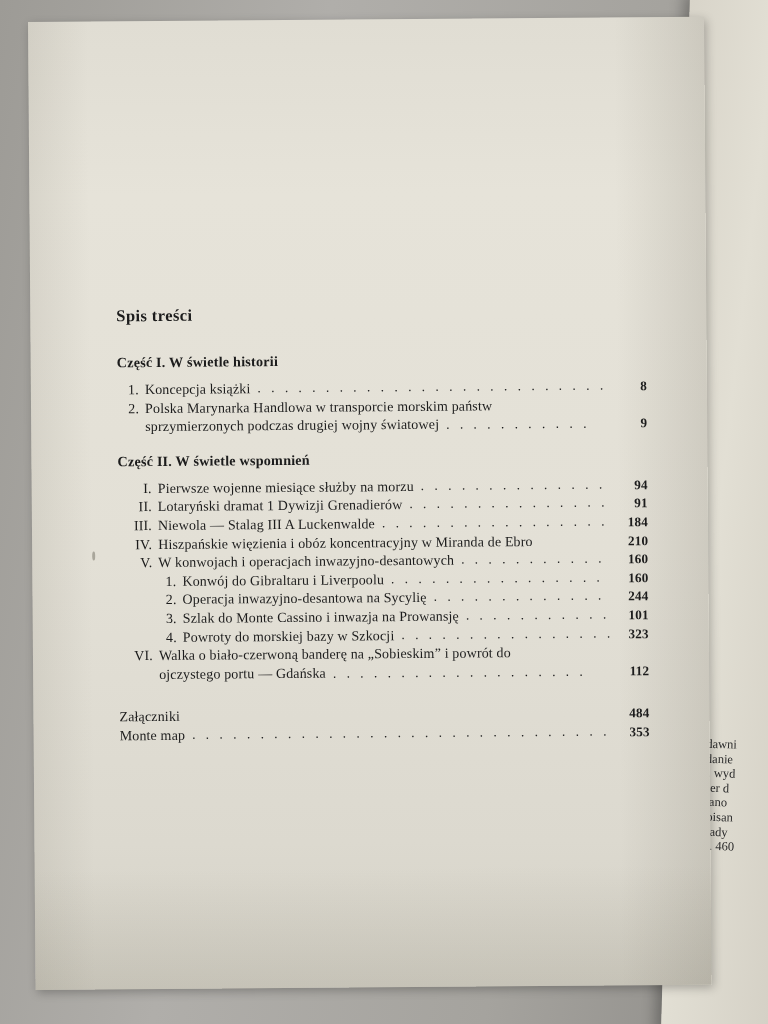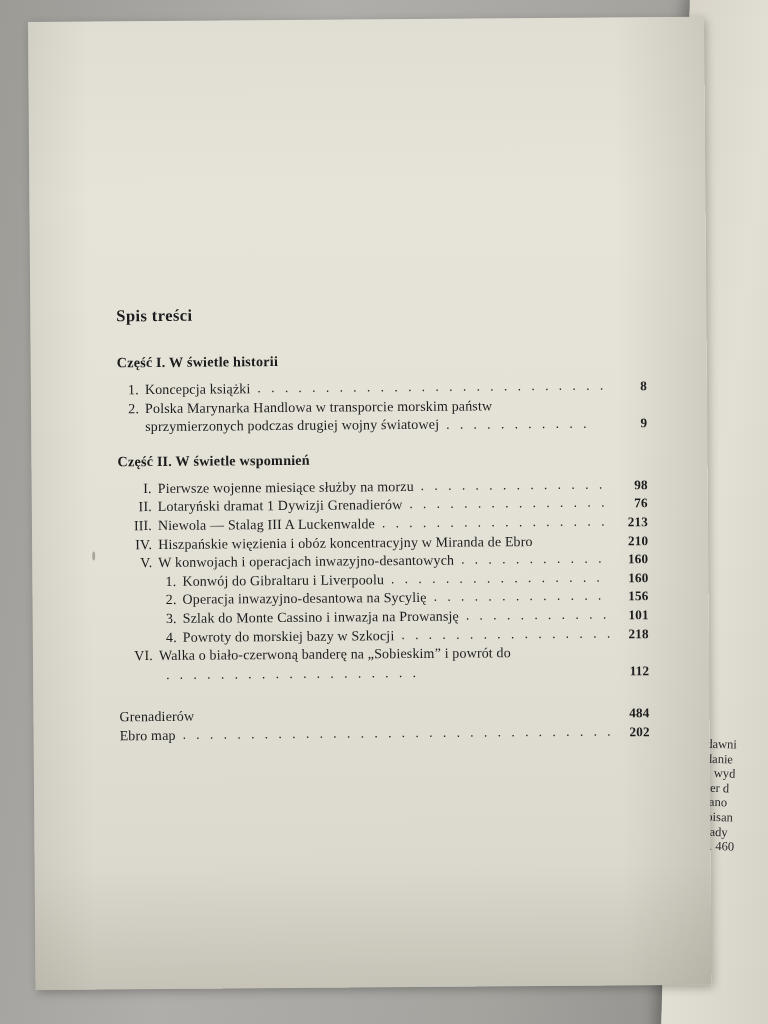--- a/index.html
+++ b/index.html
@@ -241,35 +241,35 @@
       </div>
 
       <div class="part-heading second">Część II. W świetle wspomnień</div>
 
       <div class="group-part2">
 
         <div class="entry">
           <span class="num" style="flex-basis:34px;">I.</span>
           <span class="txt" style="margin-left:6px;">Pierwsze wojenne miesiące służby na morzu</span>
           <span class="dots">. . . . . . . . . . . . . . . . . . . . . . . . . . . . . .</span>
-          <span class="page">98</span>
+          <span class="page">94</span>
         </div>
 
         <div class="entry">
           <span class="num" style="flex-basis:34px;">II.</span>
           <span class="txt" style="margin-left:6px;">Lotaryński dramat 1 Dywizji Grenadierów</span>
           <span class="dots">. . . . . . . . . . . . . . . . . . . . . . . . . . . . . .</span>
-          <span class="page">76</span>
+          <span class="page">91</span>
         </div>
 
         <div class="entry">
           <span class="num" style="flex-basis:34px;">III.</span>
           <span class="txt" style="margin-left:6px;">Niewola — Stalag III A Luckenwalde</span>
           <span class="dots">. . . . . . . . . . . . . . . . . . . . . . . . . . . . . .</span>
-          <span class="page">213</span>
+          <span class="page">184</span>
         </div>
 
         <div class="entry">
           <span class="num" style="flex-basis:34px;">IV.</span>
           <span class="txt" style="margin-left:6px;">Hiszpańskie więzienia i obóz koncentracyjny w Miranda de Ebro</span>
           <span class="dots">&nbsp;</span>
           <span class="page">210</span>
         </div>
 
         <div class="entry">
@@ -283,57 +283,58 @@
           <span class="num" style="flex-basis:58px;">1.</span>
           <span class="txt" style="margin-left:6px;">Konwój do Gibraltaru i Liverpoolu</span>
           <span class="dots">. . . . . . . . . . . . . . . . . . . . . . . . . . . . . .</span>
           <span class="page">160</span>
         </div>
 
         <div class="entry">
           <span class="num" style="flex-basis:58px;">2.</span>
           <span class="txt" style="margin-left:6px;">Operacja inwazyjno-desantowa na Sycylię</span>
           <span class="dots">. . . . . . . . . . . . . . . . . . . . . . . . . . . . . .</span>
-          <span class="page">156</span>
+          <span class="page">244</span>
         </div>
 
         <div class="entry">
           <span class="num" style="flex-basis:58px;">3.</span>
           <span class="txt" style="margin-left:6px;">Szlak do Monte Cassino i inwazja na Prowansję</span>
           <span class="dots">. . . . . . . . . . . . . . . . . . . . . . . . . . . . . .</span>
           <span class="page">101</span>
         </div>
 
         <div class="entry">
           <span class="num" style="flex-basis:58px;">4.</span>
           <span class="txt" style="margin-left:6px;">Powroty do morskiej bazy w Szkocji</span>
           <span class="dots">. . . . . . . . . . . . . . . . . . . . . . . . . . . . . .</span>
-          <span class="page">218</span>
+          <span class="page">323</span>
         </div>
 
         <div class="entry">
           <span class="num" style="flex-basis:34px;">VI.</span>
           <span class="txt" style="margin-left:6px;">Walka o biało-czerwoną banderę na „Sobieskim” i powrót do</span>
         </div>
         <div class="cont">
           <span class="indent" style="flex-basis:40px;"></span>
+          <span class="txt">ojczystego portu — Gdańska</span>
           <span class="dots">. . . . . . . . . . . . . . . . . . .</span>
           <span class="page">112</span>
         </div>
 
       </div>
 
       <div class="tail">
         <div class="entry">
-          <span class="txt">Grenadierów</span>
+          <span class="txt">Załączniki</span>
           <span class="dots">&nbsp;</span>
           <span class="page">484</span>
         </div>
         <div class="entry">
-          <span class="txt">Ebro map</span>
+          <span class="txt">Monte map</span>
           <span class="dots">. . . . . . . . . . . . . . . . . . . . . . . . . . . . . . . . . .</span>
-          <span class="page">202</span>
+          <span class="page">353</span>
         </div>
       </div>
 
     </div>
   </div>
 </div>
 
 </body></html>

